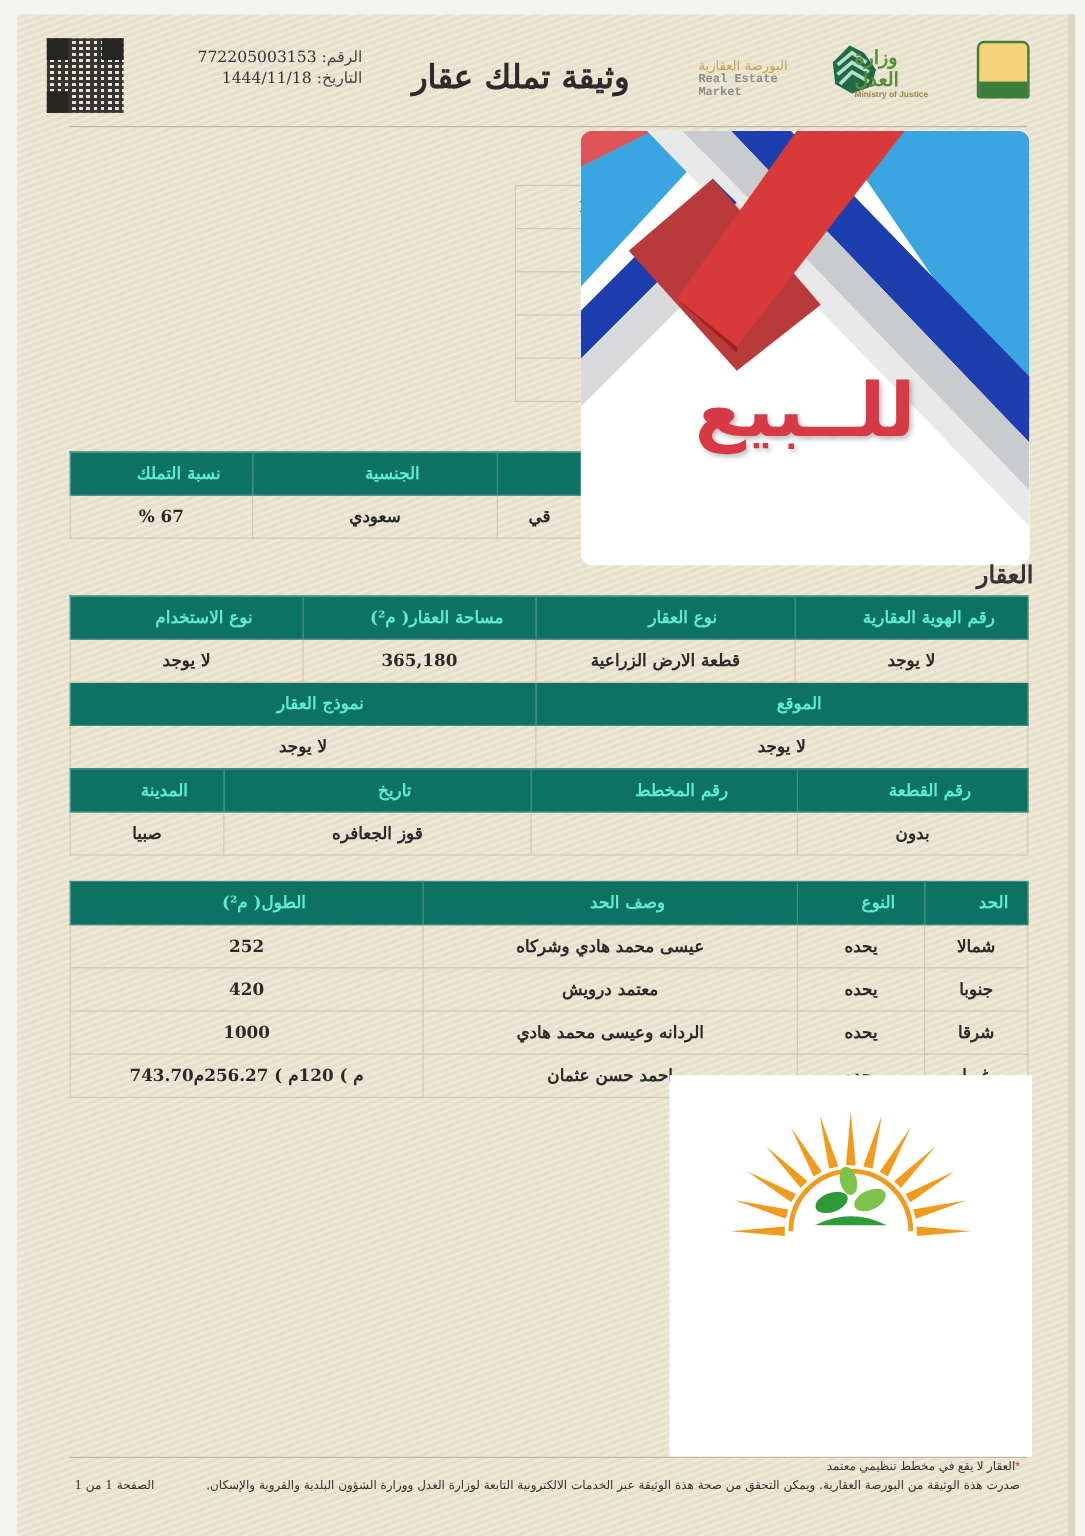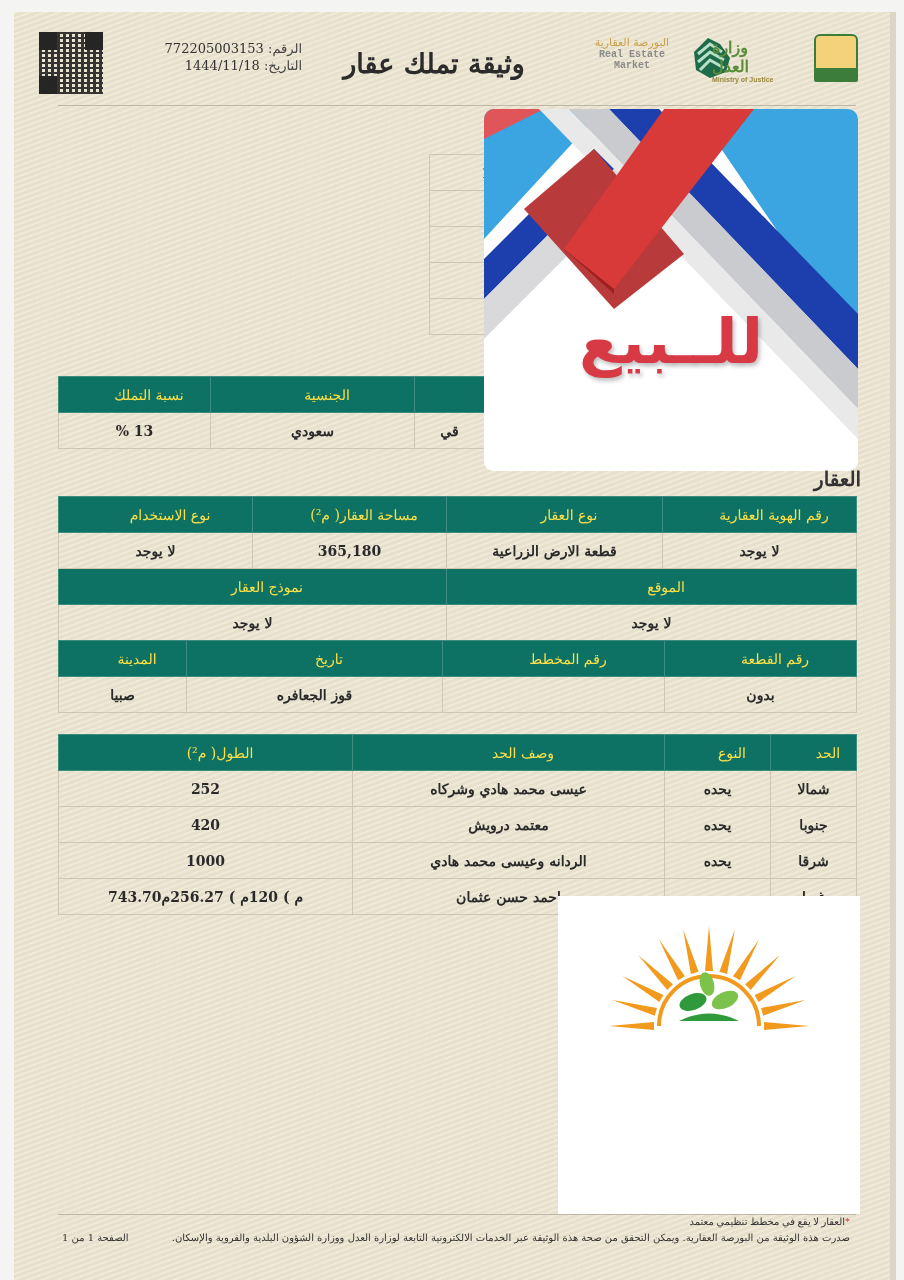--- a/index.html
+++ b/index.html
@@ -23,51 +23,51 @@
       linear-gradient(#111,#111) 46px 0/18px 18px no-repeat,
       linear-gradient(#111,#111) 0 44px/18px 18px no-repeat,
       repeating-linear-gradient(90deg, #222 0 3px, transparent 3px 6px),
       repeating-linear-gradient(0deg, #222 0 2px, transparent 2px 5px);
     opacity: .9;
   }
   .qr::before, .qr::after { content:""; position:absolute; background:#ebe4d0; }
   .meta { position: absolute; left: 128px; top: 28px; width: 160px; text-align: right; direction: rtl; font-size: 13px; color: #333; line-height: 17px; }
   .meta .k { color:#444;text-align:center; }
   .title { position: absolute; left: 300px; top: 36px; width: 240px; text-align: center; font-size: 27px; font-weight: bold; color: #2b2b2b; direction: rtl; }
-  .logo-rem { position: absolute; left: 568px; top: 24px; width: 100px; text-align: center; }
+  .logo-rem { position: absolute; left: 568px; top: 36px; width: 100px; text-align: left; }
   .logo-rem .ar { font-size: 11px; color: #c9a24a; font-family: "DejaVu Sans", sans-serif; direction: rtl; }
   .logo-rem .en { font-size: 10px; color: #8b8b8b; font-family: Liberation Mono, monospace; font-weight: bold; }
   .logo-map { position: absolute; left: 672px; top: 20px; width: 50px; height: 50px; }
   .logo-moj { position: absolute; left: 698px; top: 26px; width: 62px; height: 50px; text-align: left; font-weight: bold; }
   .logo-moj .ar { font-size: 16px; color: #5a8c3a; direction: rtl; font-family: "DejaVu Serif", serif; }
   .logo-moj .en { font-size: 7px; color: #9a8840; font-family: "Liberation Sans", sans-serif; }
   .logo-emb { position: absolute; left: 800px; top: 22px; width: 44px; height: 48px; border: 2px solid #3c7d3c; border-radius: 6px 6px 2px 2px; background: #f3d27a; }
   .logo-emb::after { content:""; position:absolute; left:0; right:0; bottom:0; height:12px; background:#3c7d3c; }
   .hr { position: absolute; left: 44px; top: 93px; width: 798px; height: 1px; background: #bfb8a6; }
 
   
   table { border-collapse: collapse; position: absolute; direction: rtl; table-layout: fixed; }
   td, th { border: 1px solid #cfc7b2; text-align: center; font-size: 14px; color: #2a2a2a; font-weight: bold; height: 36px; }
-  th, td.h { background: #0d7264; color: #fde047; font-weight: normal; border-color: #3d8e80; padding-left: 29px; }
+  th, td.h { background: #0d7264; color: #5eead4; font-weight: bold; border-color: #3d8e80; padding-left: 29px; }
   .t1 td { height: 36px; }
 
   
   .sale {
     position: absolute; left: 470px; top: 97px; width: 374px; height: 362px;
     background: #fff; border-radius: 10px; overflow: hidden; padding-left: 22px;
   }
   .sale-text { position: absolute; left: 0; right: 0; top: 196px; text-align: center; font-size: 62px; font-weight: bold; color: #d83a45; direction: rtl; font-family: "DejaVu Sans", sans-serif; text-shadow: 2px 3px 4px rgba(0,0,0,0.25); letter-spacing: -2px; }
   .green-logo { position: absolute; left: 544px; top: 884px; width: 302px; height: 318px; background: #fff; }
   .green-text { position: absolute; left: 0; right: 0; top: 168px; text-align: center; font-size: 30px; font-weight: bold; color: #1d6e22; direction: rtl; font-family: "DejaVu Sans", sans-serif; }
 
   .section-label { position: absolute; left: 800px; top: 455px; font-size: 20px; font-weight: bold; color: #333; direction: rtl; }
 
   
   .foot-hr { position: absolute; left: 44px; top: 1202px; width: 798px; height: 1px; background: #bfb8a6; }
-  .foot1 { position: absolute; right: 40px; top: 1204px; font-size: 10px; color: #333; direction: rtl; font-family: Liberation Serif, serif; margin-left: 48px; }
+  .foot1 { position: absolute; right: 40px; top: 1204px; font-size: 10px; color: #333; direction: rtl; font-family: Liberation Sans, sans-serif; margin-left: 48px; }
   .foot1 .star { color: #c0392b; }
   .foot2 { position: absolute; right: 40px; top: 1220px; font-size: 10px; color: #333; direction: rtl; }
   .foot-page { position: absolute; left: 48px; top: 1220px; font-size: 10px; color: #333; direction: rtl; }
 </style>
 </head>
 <body>
 
 <div class="page">
 
   <div class="qr"></div>
@@ -143,21 +143,21 @@
       </colgroup>
     <tbody>
         <tr>
       <th></th>
       <th>الجنسية</th>
       <th>نسبة التملك</th>
     </tr>
     <tr>
       <td>قي</td>
       <td>سعودي</td>
-      <td>13 %</td>
+      <td>67 %</td>
     </tr>
   </tbody>
     </table>
 
   <div class="sale">
     <svg width="374" height="362" viewBox="0 0 374 362" style="position:absolute;left:0;top:0">
       <rect x="0" y="0" width="374" height="362" fill="#ffffff"></rect>
       <polygon points="0,0 374,0 374,240 210,0" fill="#3aa5e0"></polygon>
       <polygon points="0,0 120,0 0,130" fill="#3aa5e0"></polygon>
       <polygon points="0,0 60,0 0,30" fill="#e0555a"></polygon>

